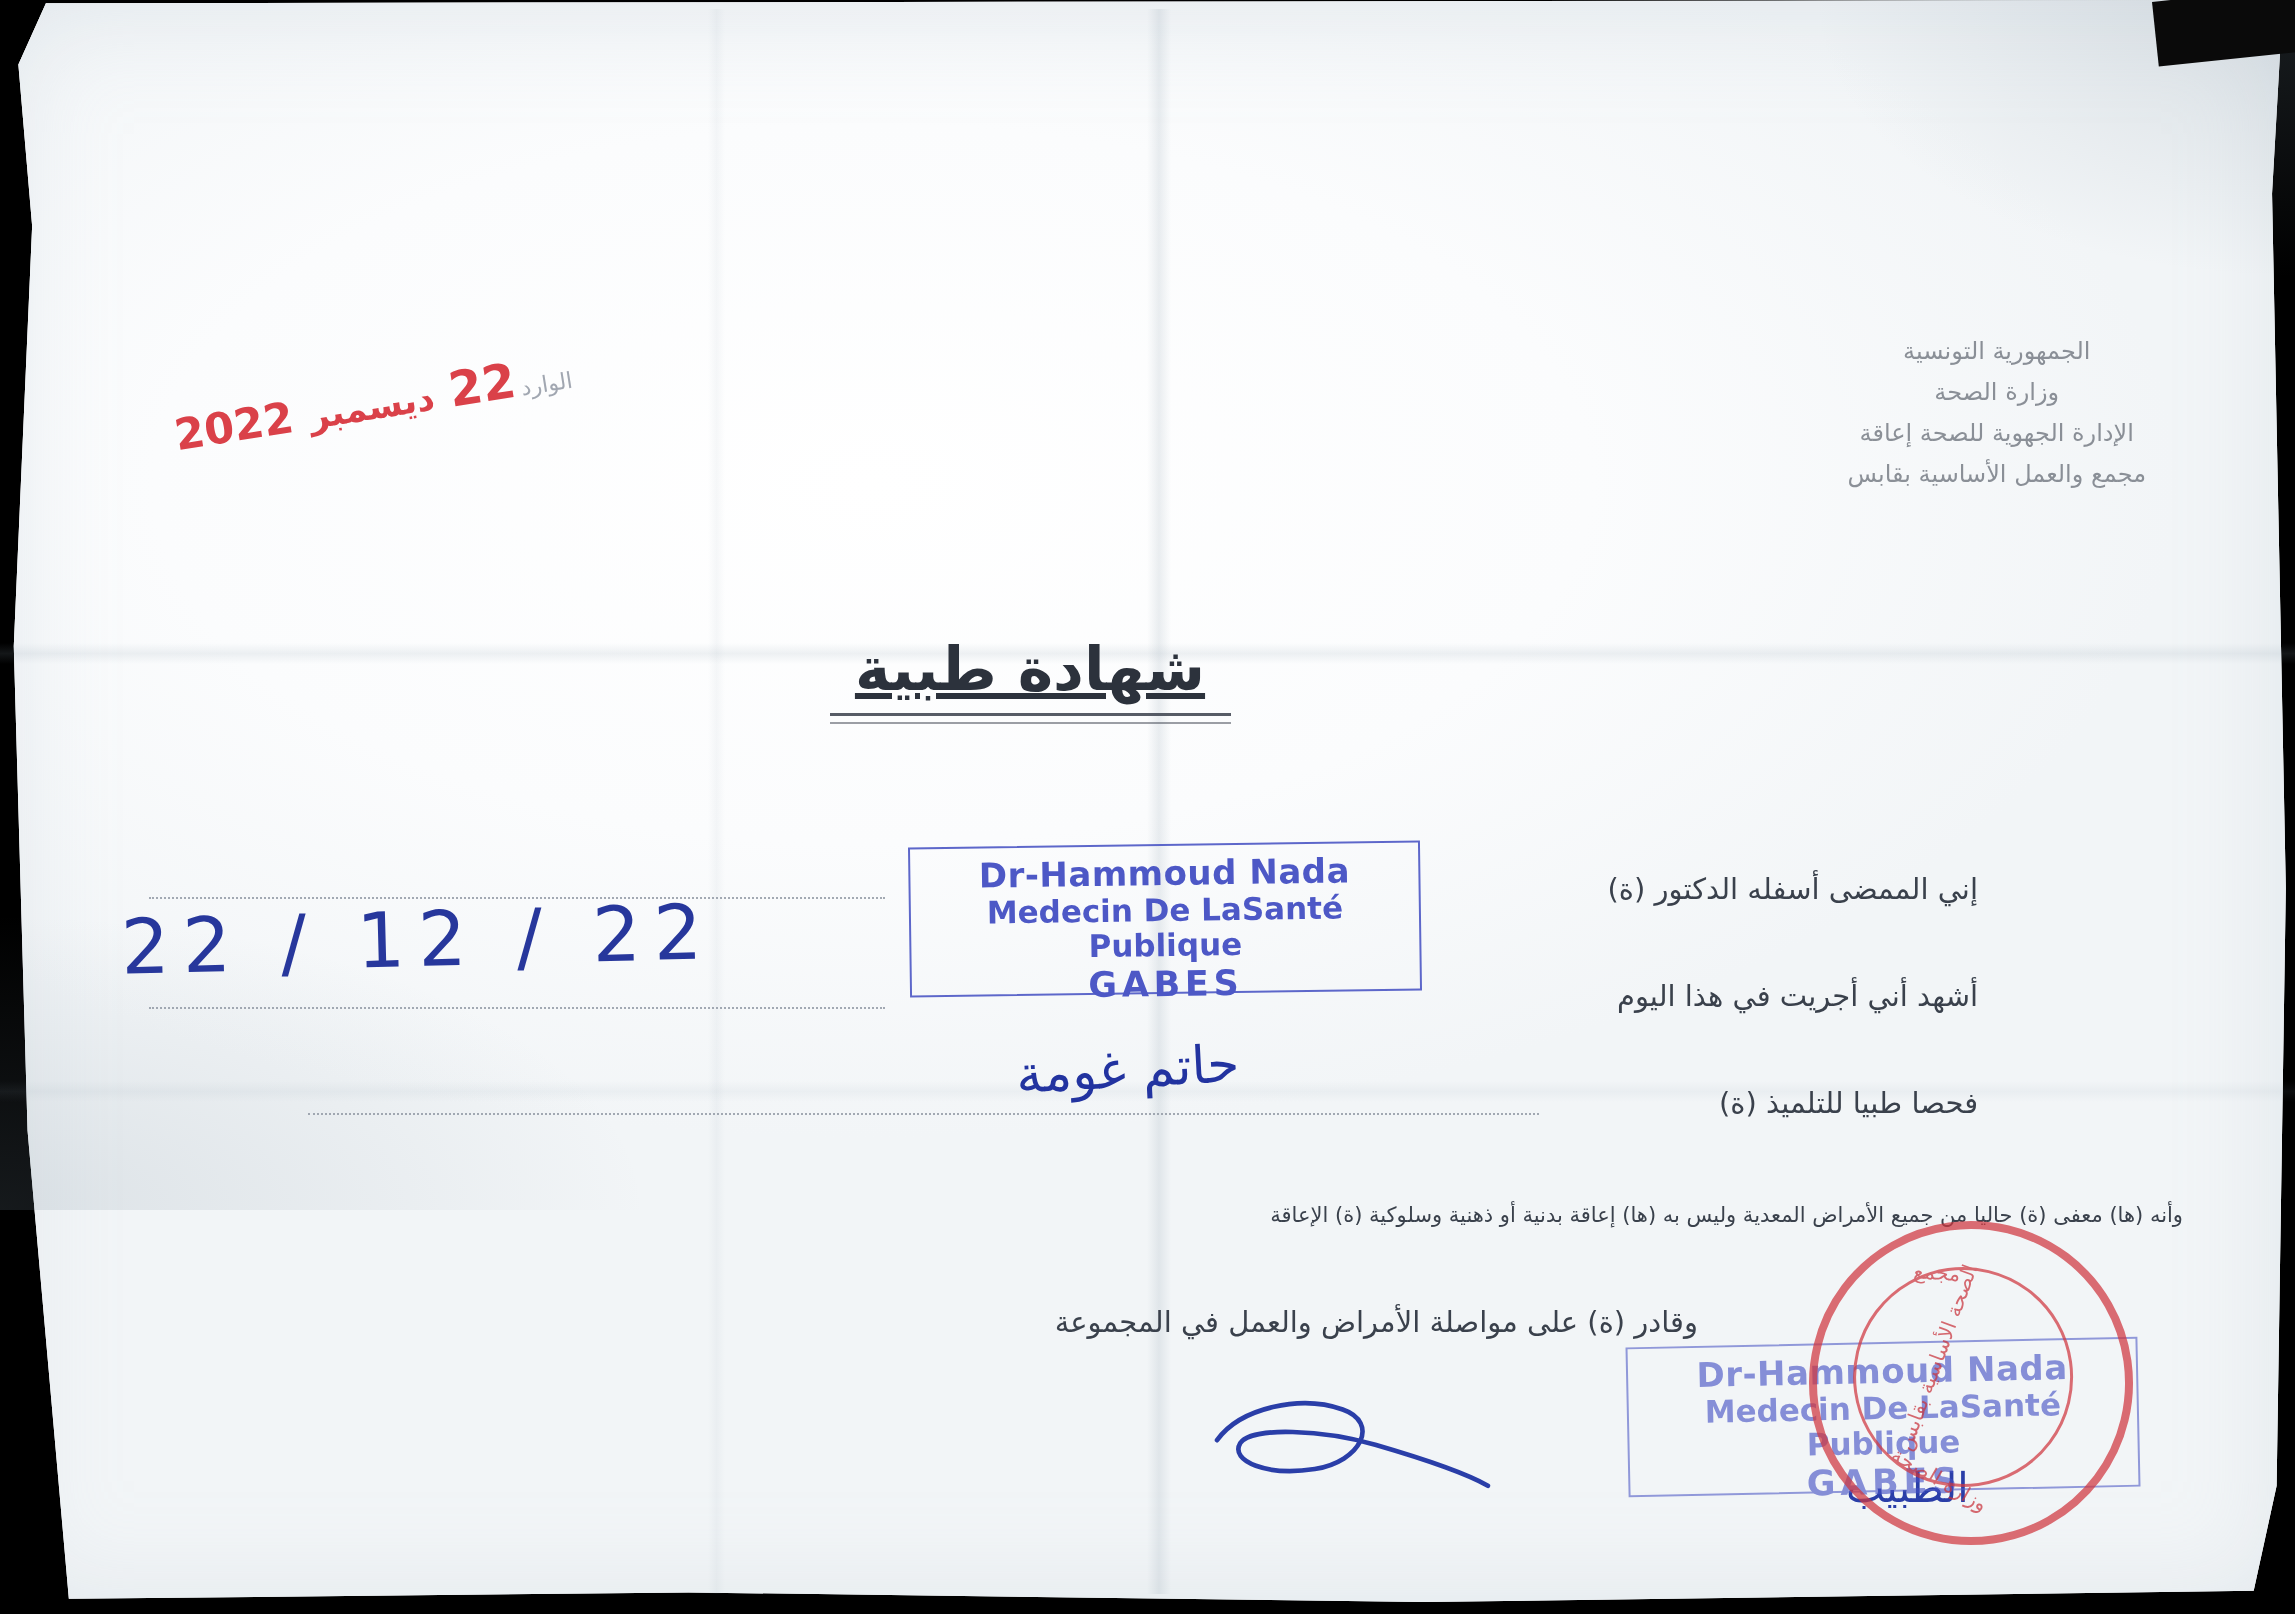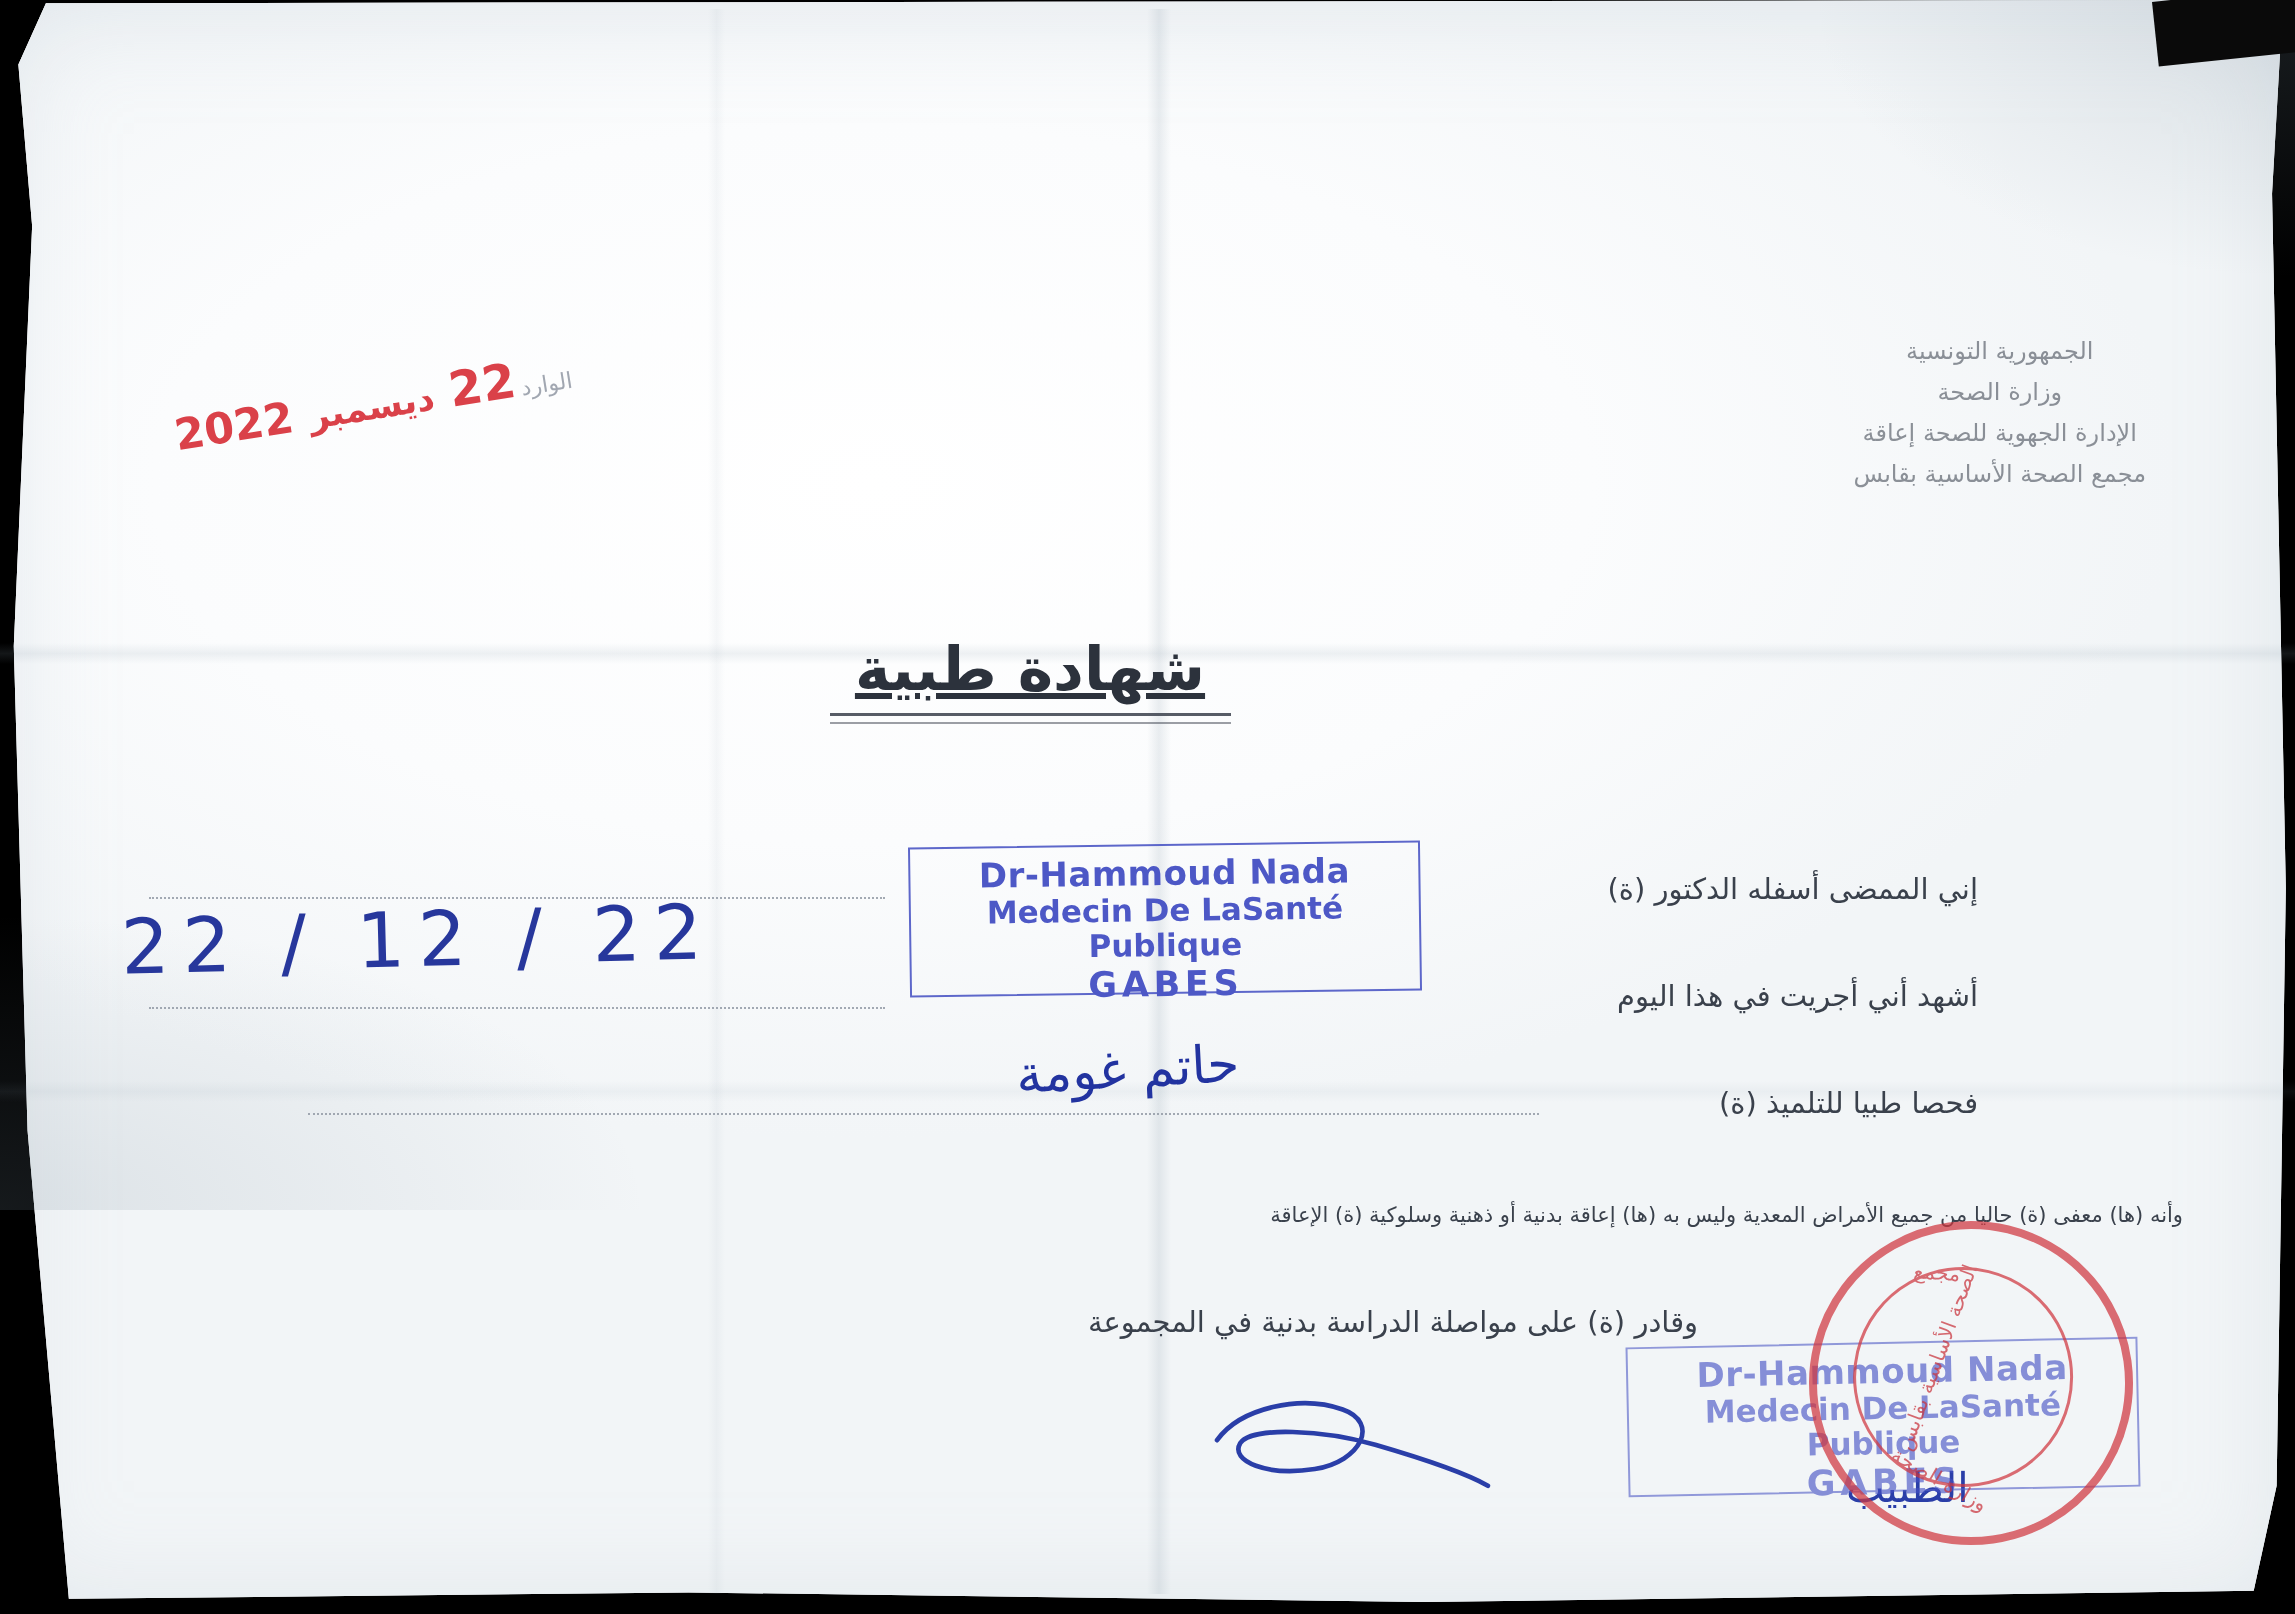--- a/index.html
+++ b/index.html
@@ -267,21 +267,21 @@
   <div class="fold-h h1"></div>
   <div class="fold-h h2"></div>
   <div class="shade-tr"></div>
   <div class="shade-bl"></div>
   <div class="corner-dark"></div>
 
   <div id="letterhead">
     <div>الجمهورية التونسية</div>
     <div>وزارة الصحة</div>
     <div>الإدارة الجهوية للصحة إعاقة</div>
-    <div>مجمع الصحة الأساسية بقابس</div>
+    <div>مجمع والعمل الأساسية بقابس</div>
   </div>
 
   <div id="red-date-stamp">
     <span class="lbl">الوارد</span>
     <span class="day">22</span>
     <span class="month">ديسمبر</span>
     <span class="year">2022</span>
   </div>
 
   <div id="doc-title">
@@ -294,21 +294,21 @@
   <div class="dots" style="left:149px; top:895px; width:736px;"></div>
 
   <div class="body-line" style="right:317px; top:979px;margin-left:40px;">أشهد أني أجريت في هذا اليوم</div>
   <div class="dots" style="left:149px; top:1005px; width:736px;"></div>
 
   <div class="body-line" style="right:317px; top:1086px;margin-left:18px;">فحصا طبيا للتلميذ (ة)</div>
   <div class="dots" style="left:308px; top:1111px; width:1231px;"></div>
 
   <div class="body-line" style="right:112px; top:1203px; font-size:21px;">وأنه (ها) معفى (ة) حاليا من جميع الأمراض المعدية وليس به (ها) إعاقة بدنية أو ذهنية وسلوكية (ة) الإعاقة</div>
 
-  <div class="body-line" style="right:597px; top:1305px;">وقادر (ة) على مواصلة الدراسة بدنية في المجموعة</div>
+  <div class="body-line" style="right:597px; top:1305px;">وقادر (ة) على مواصلة الأمراض والعمل في المجموعة</div>
 
   <div class="hand" id="hand-date">22 / 12 / 22</div>
   <div class="hand" id="hand-name">حاتم غومة</div>
   <div class="hand" id="hand-doctor-word">الطبيب</div>
 
   <svg id="hand-signature" viewBox="0 0 300 130">
     <path d="M5,55 C30,20 95,6 140,22 C180,36 160,78 110,86 C60,94 18,78 30,58 C42,40 120,44 175,60 C230,76 275,92 296,104" fill="none" stroke="#2a3ea8" stroke-width="5" stroke-linecap="round"></path>
   </svg>
 
   <div class="stamp-rect" id="stamp-top">

